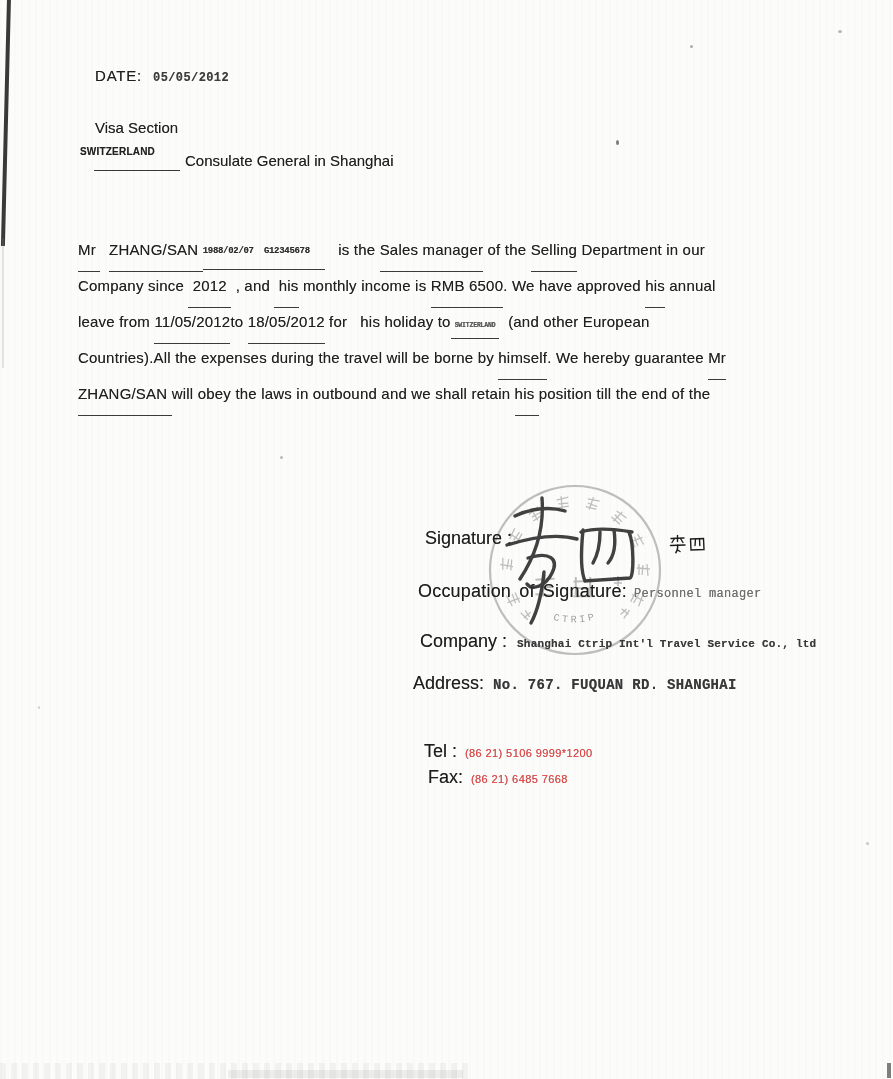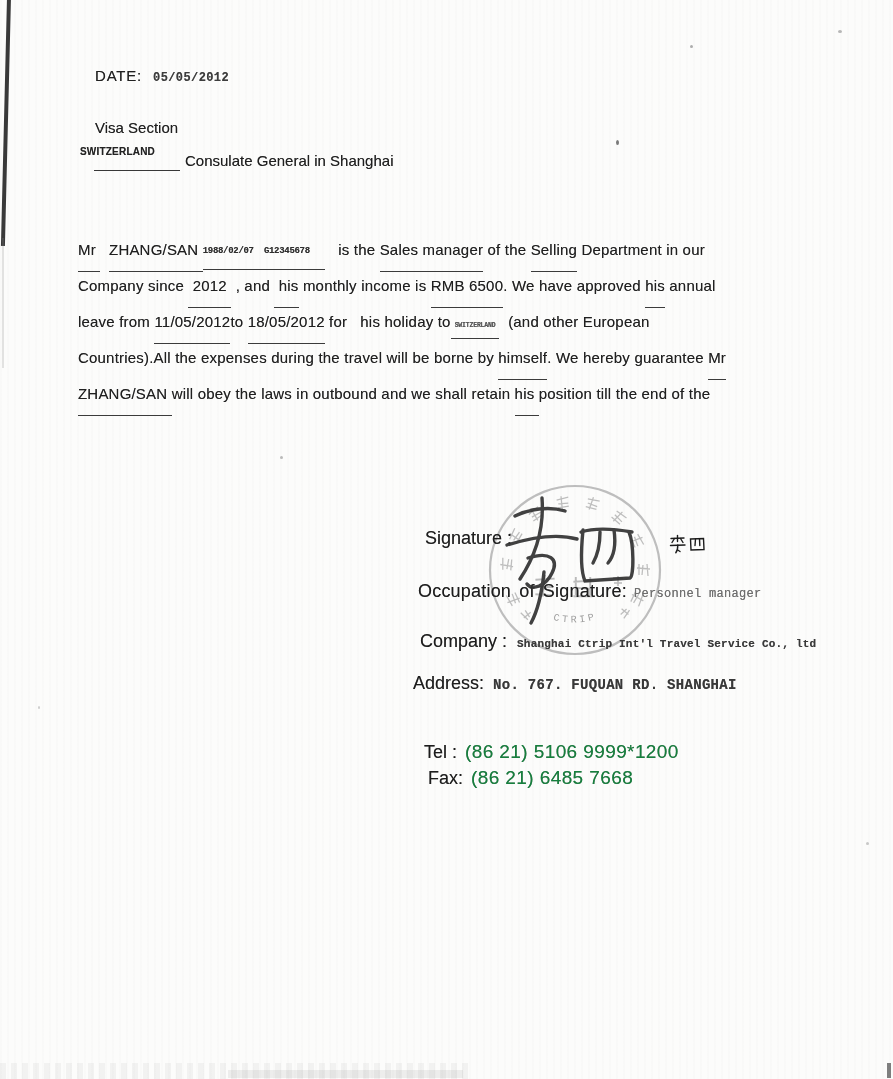--- a/index.html
+++ b/index.html
@@ -50,21 +50,21 @@
   .sig-row{left:425px;top:528px;gap:8px;}
   .occ-row{left:418px;top:581px;gap:7px;}
   .occ-row .lab{letter-spacing:.2px;word-spacing:3px;}
   .occ-value{font-family:"Liberation Mono",monospace;font-size:12px;color:#6e6e6e;font-weight:normal;letter-spacing:.3px;}
   .comp-row{left:420px;top:631px;gap:10px;}
   .comp-value{font-family:"Liberation Mono",monospace;font-size:11px;color:#3a3a3a;font-weight:bold;letter-spacing:.2px;}
   .addr-row{left:413px;top:673px;gap:9px;}
   .addr-value{font-family:"Liberation Mono",monospace;font-size:14px;color:#383838;font-weight:bold;letter-spacing:.3px;}
   .tel-row{left:424px;top:721px;gap:8px;margin-top:20px;}
   .fax-row{left:428px;top:767px;gap:8px;}
-  .contact-value{font-size:19px;color:#15803d;letter-spacing:.4px;}
+  .contact-value{font-size:11px;color:#ef4444;letter-spacing:.4px;}
   
   .stamp-svg{position:absolute;left:487px;top:484px;z-index:2;filter:blur(.4px);opacity:.95;}
   .handwriting-svg{position:absolute;left:497px;top:492px;z-index:4;}
   .typed-name-svg{position:absolute;left:669px;top:534px;z-index:3;}
 </style>
 </head>
 <body>
 
 <div class="edge-line"></div>
 <div class="edge-line-fade"></div>

